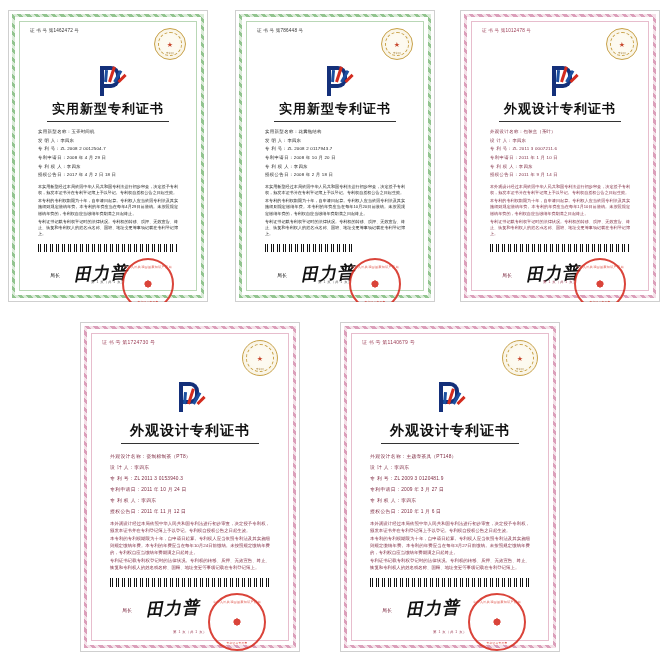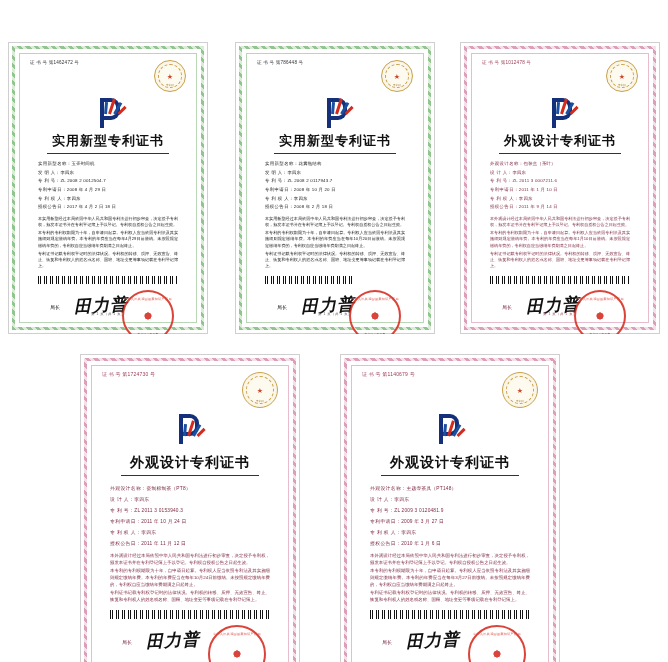--- a/index.html
+++ b/index.html
@@ -10,21 +10,20 @@
   body {
     width: 668px;
     height: 662px;
     font-family: "Liberation Sans", sans-serif;
     overflow: hidden;
   }
   .board {
     position: relative;
     width: 668px;
     height: 552px;
-    margin-top: 32px;
   }
 
   
   .cert {
     position: absolute;
     background: #ffffff;
     box-sizing: border-box;
     overflow: hidden;
   }
   .cert .frame-outer {

